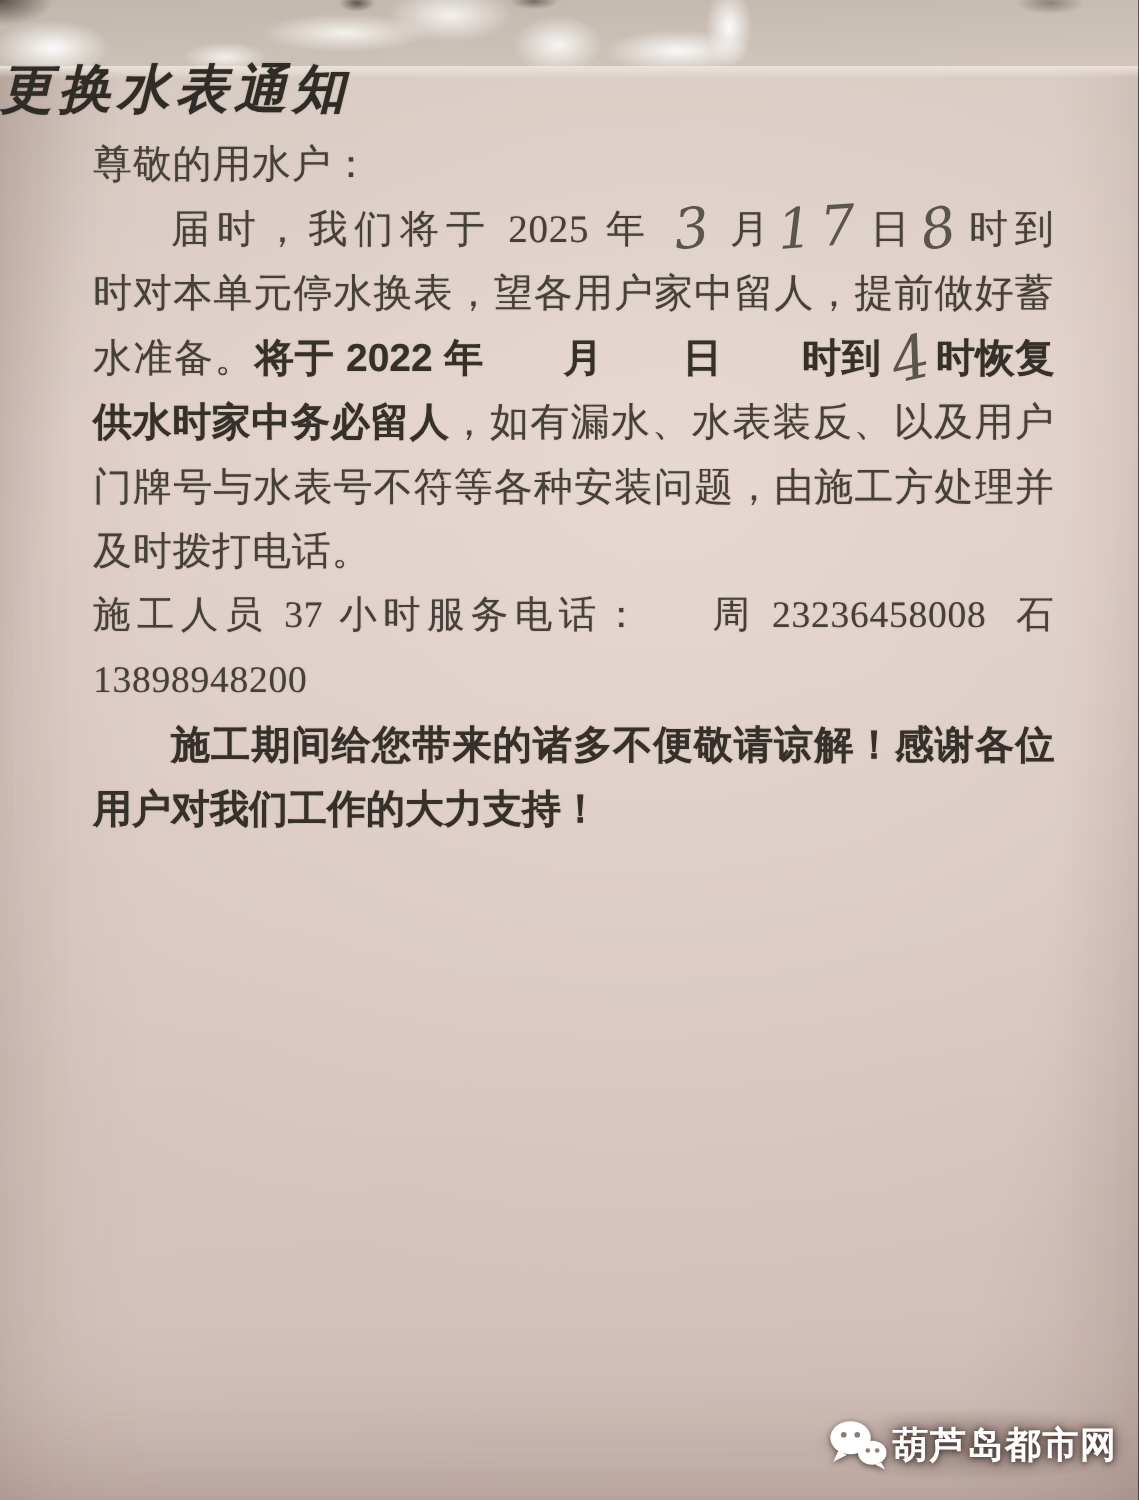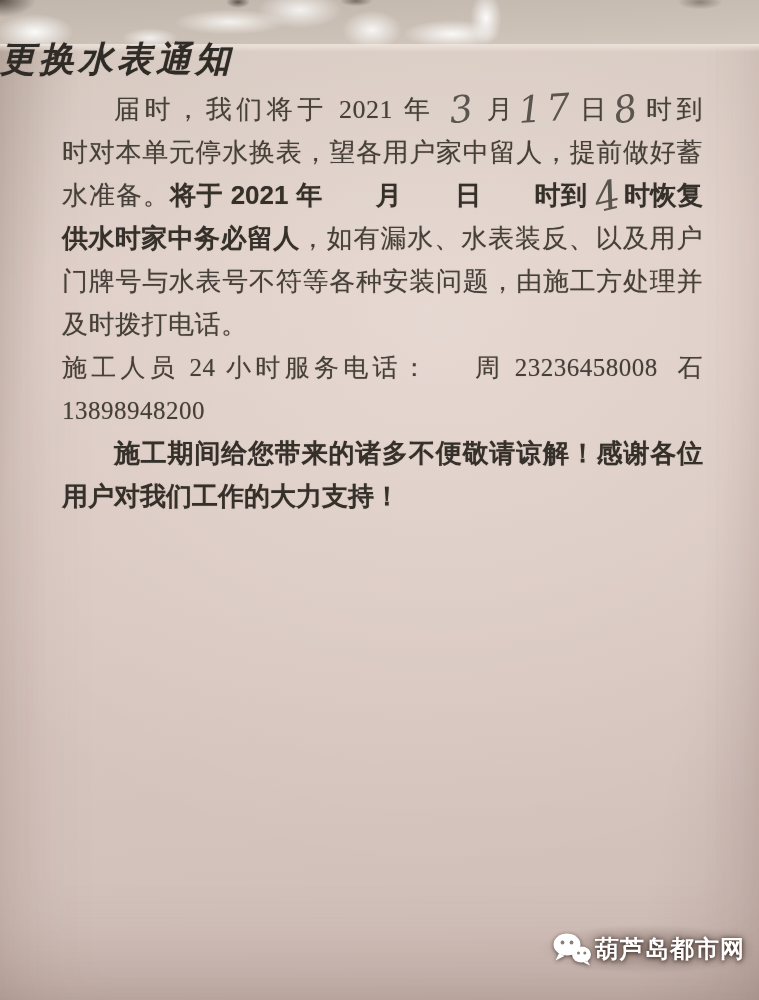--- a/index.html
+++ b/index.html
@@ -70,21 +70,21 @@
   .hw-month  { transform: rotate(-6deg) translateY(4px);  margin: 0 3px; }
   .hw-day    { transform: rotate(-4deg) translateY(3px);  letter-spacing: 5px; margin: 0 1px; }
   .hw-stop   { transform: rotate(-10deg) translateY(4px); margin: 0 5px 0 2px; }
   .hw-resume { transform: rotate(-13deg) translateY(6px); margin: 0 5px; font-size: 40px; }
   .phone { font-size: 25px; }
   .phone .gap1 { margin-left: 44px; }
   .phone .gap2 { margin-left: 16px; }
   .closing { }
   
   .watermark {
-    position: absolute; right: 2px; bottom: 26px;
+    position: absolute; right: 2px; bottom: 12px;
     display: flex; align-items: center; gap: 3px;
     padding: 8px 12px 8px 14px;
     background: radial-gradient(closest-side, rgba(70,50,42,0.32), rgba(70,50,42,0));
   }
   .wm-icon { filter: drop-shadow(0 1px 2px rgba(40,25,20,0.7)); }
   .wm-text {
     font-family: "Liberation Sans", "DejaVu Sans", sans-serif;
     font-weight: 700; font-size: 24px; color: #ffffff; letter-spacing: 1px;
     text-shadow: 0 1px 4px rgba(40,25,20,0.85), 0 0 10px rgba(60,40,35,0.6);
   }
@@ -93,26 +93,27 @@
 <body>
 
 <div class="page">
 
   <div class="glare-band"></div>
 
   <h1 class="title">更换水表通知</h1>
 
   <div class="content">
 
+    <p>尊敬的用水户：</p>
 
 
 
-    <p class="para"><span>届时，我们将于 2021 年 </span><span class="hw hw-month">3</span><span> 月</span><span class="hw hw-day">17</span><span>日</span><span class="hw hw-stop">8</span><span>时到　　时对本单元停水换表，望各用户家中留人，提前做好蓄水准备。</span><span class="b">将于 2021 年　　月　　日　　时到</span><span class="hw hw-resume">4</span><span class="b">时恢复供水时家中务必留人</span><span>，如有漏水、水表装反、以及用户门牌号与水表号不符等各种安装问题，由施工方处理并及时拨打电话。</span></p>
+    <p class="para"><span>届时，我们将于 2025 年 </span><span class="hw hw-month">3</span><span> 月</span><span class="hw hw-day">17</span><span>日</span><span class="hw hw-stop">8</span><span>时到　　时对本单元停水换表，望各用户家中留人，提前做好蓄水准备。</span><span class="b">将于 2022 年　　月　　日　　时到</span><span class="hw hw-resume">4</span><span class="b">时恢复供水时家中务必留人</span><span>，如有漏水、水表装反、以及用户门牌号与水表号不符等各种安装问题，由施工方处理并及时拨打电话。</span></p>
 
-    <p class="phone"><span>施工人员 24 小时服务电话：</span><span class="gap1">周 23236458008</span><span class="gap2">石 13898948200</span></p>
+    <p class="phone"><span>施工人员 37 小时服务电话：</span><span class="gap1">周 23236458008</span><span class="gap2">石 13898948200</span></p>
 
     <p class="para b closing">施工期间给您带来的诸多不便敬请谅解！感谢各位用户对我们工作的大力支持！</p>
 
   </div>
 
   <div class="watermark">
     <svg class="wm-icon" width="40" height="34" viewBox="0 0 40 34" xmlns="http://www.w3.org/2000/svg">
       <ellipse cx="15" cy="12.5" rx="13.5" ry="11" fill="#ffffff"></ellipse>
       <path d="M7 21 L3.5 28.5 L12.5 24 Z" fill="#ffffff"></path>
       <circle cx="10.5" cy="10.5" r="1.9" fill="#8a7d72"></circle>

